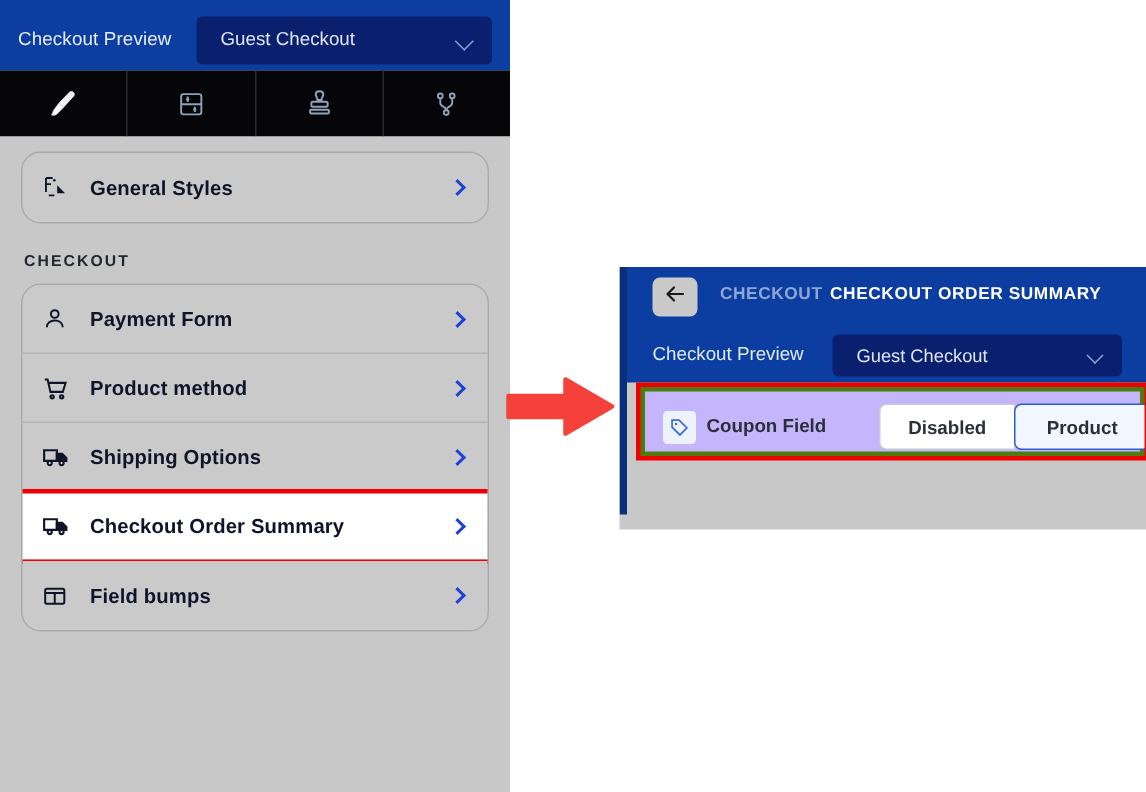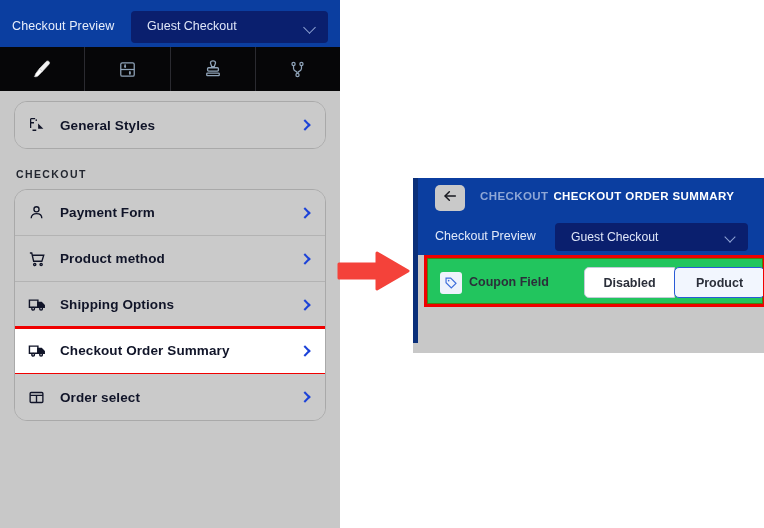--- a/index.html
+++ b/index.html
@@ -171,22 +171,22 @@
     position: absolute; right: 14px; top: 10px;
     width: 8px; height: 8px;
     border-right: 1.5px solid #8fa3d4;
     border-bottom: 1.5px solid #8fa3d4;
     transform: rotate(45deg);
   }
 
   .setting-area {
     position: absolute; left: 13px; top: 79px;
     width: 338px; height: 48px;
-    background: #22c55e;
-    border: 2px solid #4d7c0f;
+    background: #c4b5fd;
+    border: 4px solid #4d7c0f;
   }
   .setting-hl {
     position: absolute; left: 11px; top: 77px;
     width: 342px; height: 52px;
     border: 3px solid #f00000;
     pointer-events: none;
   }
   .setting-icon {
     position: absolute; left: 12px; top: 13px;
     width: 22px; height: 22px;
@@ -352,21 +352,21 @@
 
 
         <div class="row">
           <span class="ricon">
             <svg width="17" height="17" viewBox="0 0 24 24" fill="none" stroke="#101428" stroke-width="1.9">
               <rect x="3" y="5" width="18" height="14" rx="1.5"></rect>
               <line x1="3" y1="9" x2="21" y2="9"></line>
               <line x1="12" y1="9" x2="12" y2="19"></line>
             </svg>
           </span>
-          <span class="rlabel">Order select</span>
+          <span class="rlabel">Field bumps</span>
           <span class="rchev"></span>
         </div>
 
       </div>
     </div>
   </div>
 
   <div class="arrow">
     <svg width="74" height="42" viewBox="0 0 74 42">
       <path d="M2 14 L40 14 L40 3 L71 21 L40 39 L40 28 L2 28 Z" fill="#f4423a" stroke="#f4423a" stroke-width="3" stroke-linejoin="round"></path>

